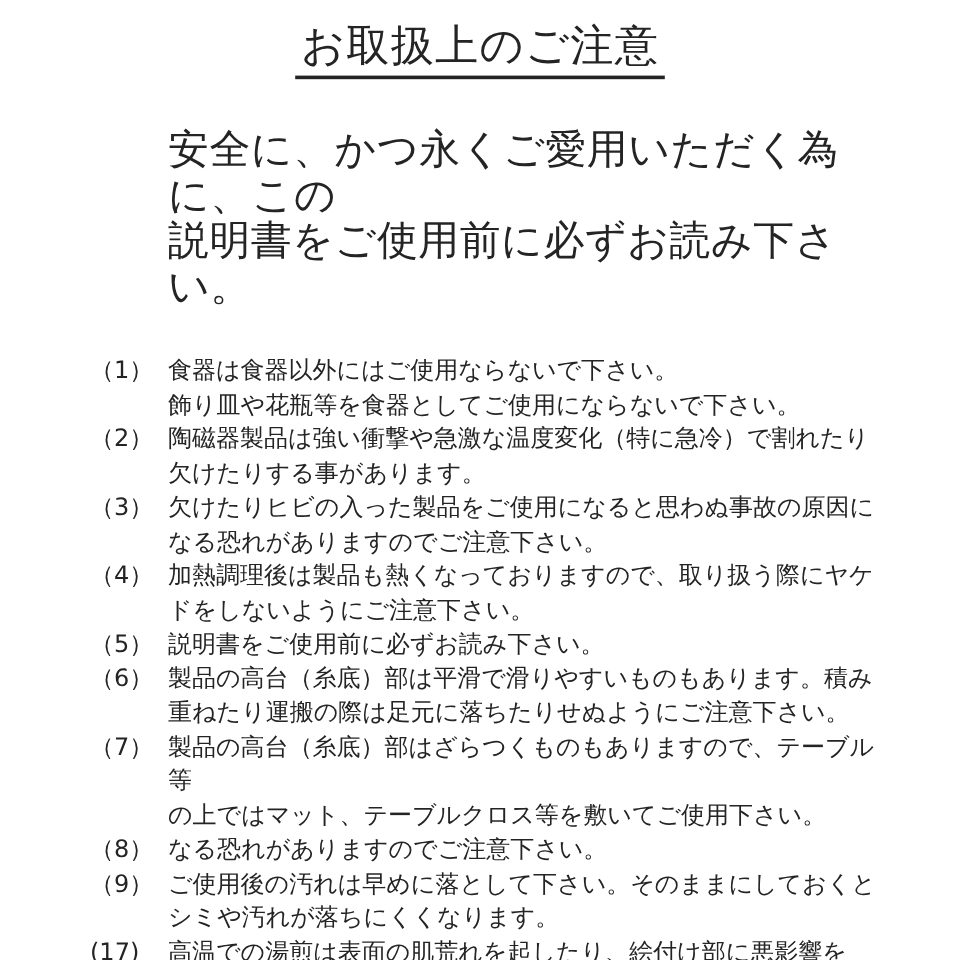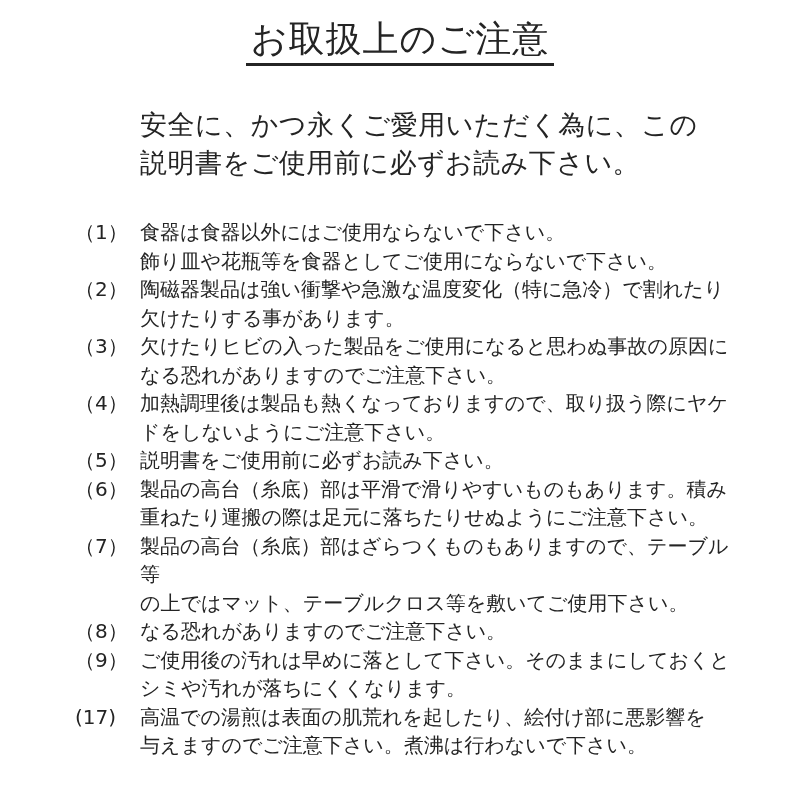--- a/index.html
+++ b/index.html
@@ -29,21 +29,21 @@
     margin: 0;
     font-size: 36px;
     font-weight: 500;
     letter-spacing: 1px;
     line-height: 1.2;
     border-bottom: 3px solid #242424;
     padding: 0 5px 3px 5px;
   }
   .intro {
     margin: 40px 70px 0 140px;
-    font-size: 27px;
+    font-size: 34px;
     line-height: 38px;
     letter-spacing: 0.5px;
   }
   .notice-list {
     margin: 36px 70px 0 75px;
     font-size: 20px;
     line-height: 28.5px;
   }
   .item {
     display: flex;

